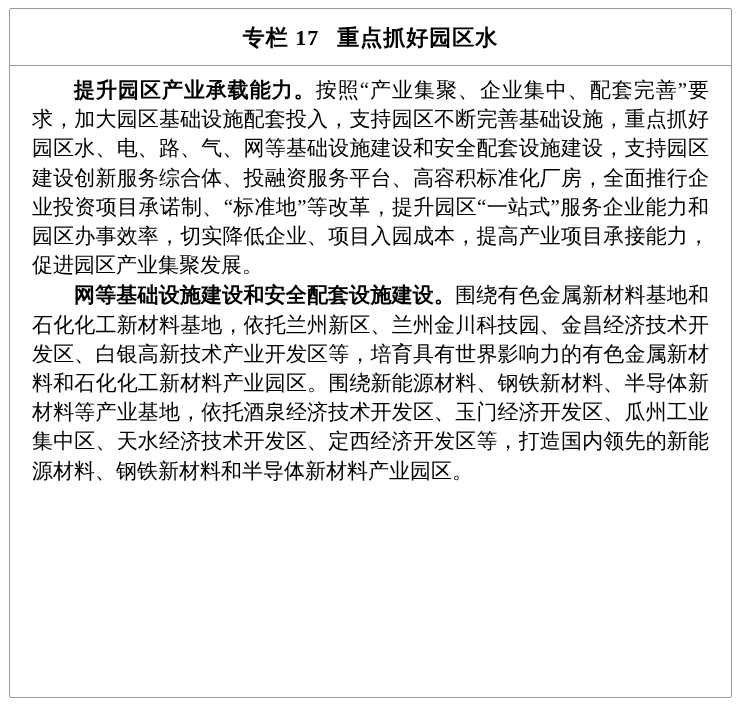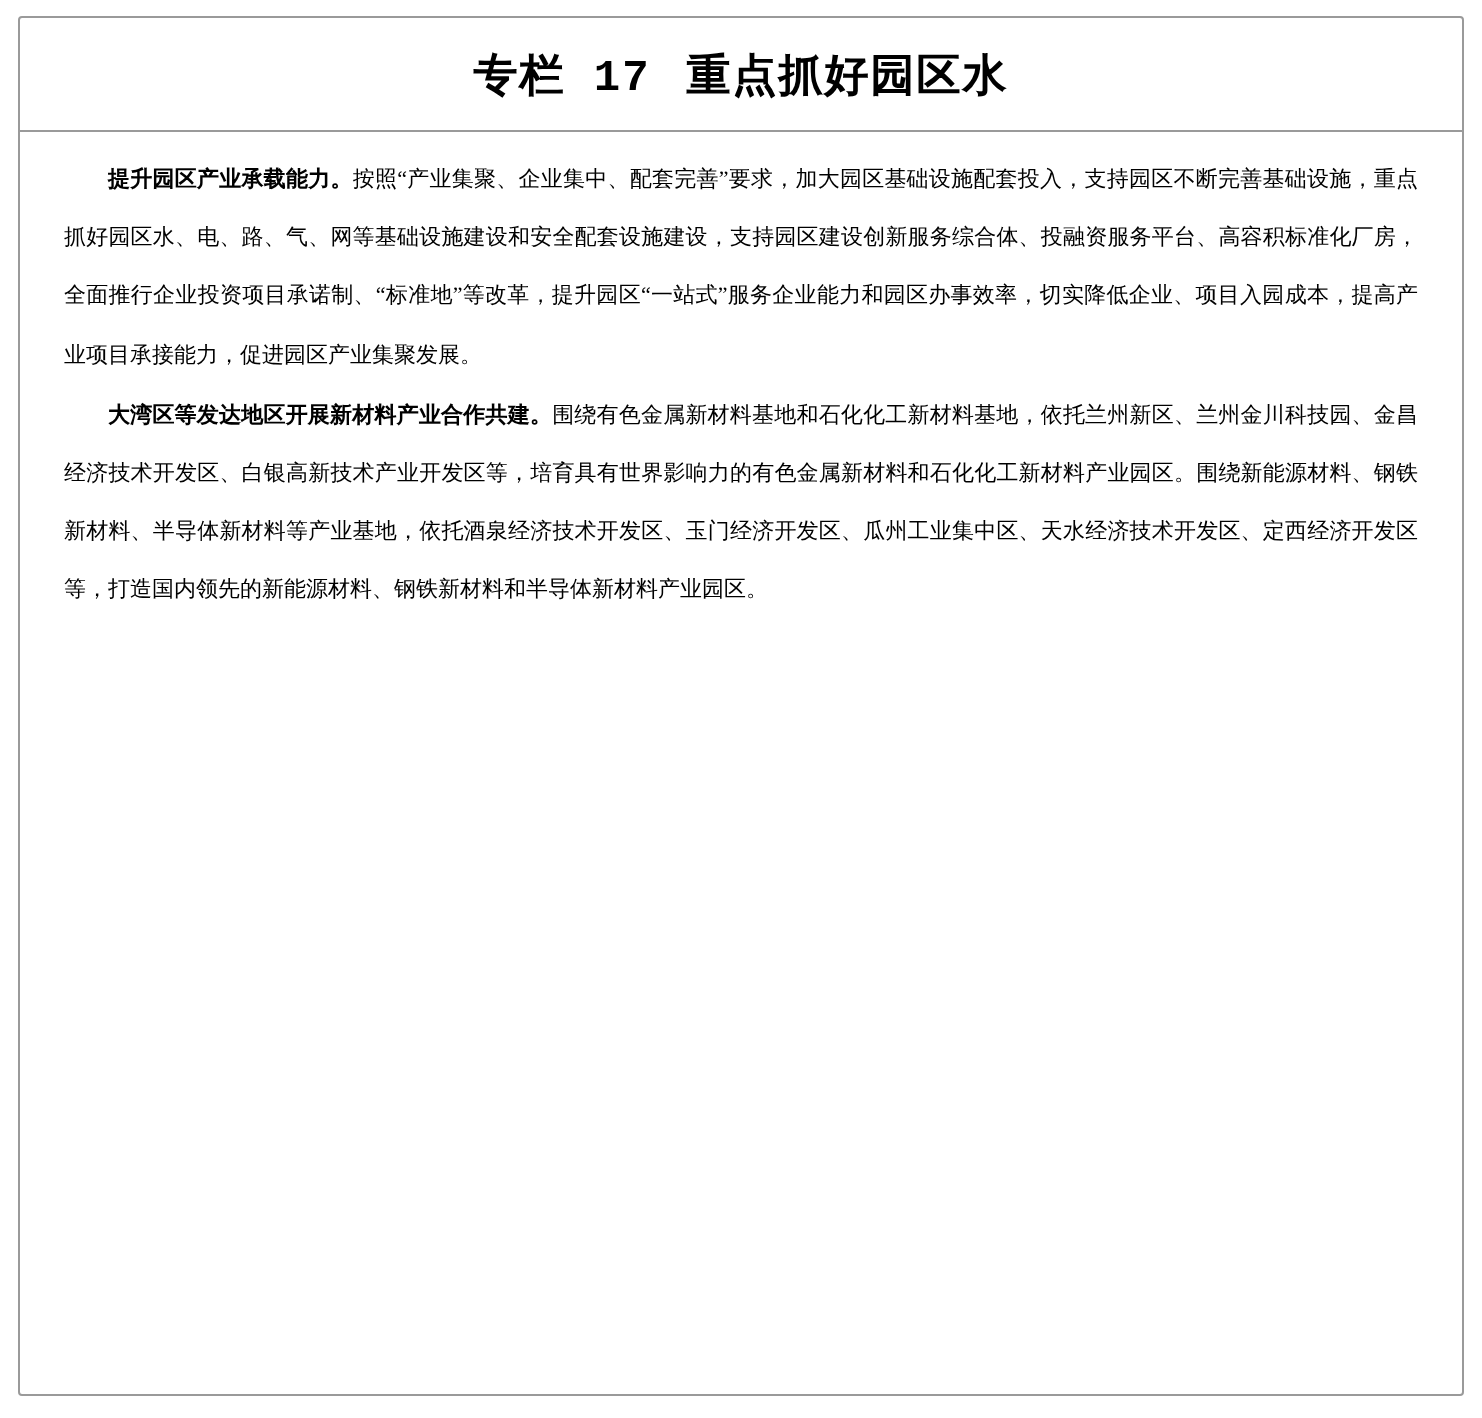--- a/index.html
+++ b/index.html
@@ -33,39 +33,39 @@
   .panel-title {
     text-align: center;
     font-size: 22px;
     font-weight: bold;
     letter-spacing: 1px;
     padding-top: 14px;
     padding-bottom: 4px;
     font-family: "Liberation Serif", "DejaVu Serif", serif;
   }
   .title-num {
-    font-family: Liberation Mono, monospace;
+    font-family: Liberation Serif, serif;
     margin-top: 20px;
   }
   .title-gap {
     display: inline-block;
     width: 18px;
   }
   .divider {
     width: 100%;
     height: 1px;
     background: #9a9a9a;
     margin-top: 8px;
   }
   .body {
     padding: 10px 22px 0 22px;
   }
   p.para {
     margin: 0 0 1px 0;
-    font-size: 11px;
+    font-size: 21px;
     line-height: 29.2px;
     text-align: justify;
     text-justify: inter-ideograph;
     text-indent: 2em;
     font-family: "Liberation Serif", "DejaVu Serif", serif;
   }
   p.para b {
     font-weight: bold;
   }
 </style>
@@ -83,18 +83,18 @@
 
     <div class="body">
 
       <p class="para">
         <b>提升园区产业承载能力。</b><span>按照“产业集聚、企业集中、配套完善”要求，加大园区基础设施配套投入，支持园区不断完善基础设施，重点抓好园区水、电、路、气、网等基础设施建设和安全配套设施建设，支持园区建设创新服务综合体、投融资服务平台、高容积标准化厂房，全面推行企业投资项目承诺制、“标准地”等改革，提升园区“一站式”服务企业能力和园区办事效率，切实降低企业、项目入园成本，提高产业项目承接能力，促进园区产业集聚发展。</span>
       </p>
 
 
 
       <p class="para">
-        <b>大湾区等发达地区开展新材料产业合作共建。</b><span>围绕有色金属新材料基地和石化化工新材料基地，依托兰州新区、兰州金川科技园、金昌经济技术开发区、白银高新技术产业开发区等，培育具有世界影响力的有色金属新材料和石化化工新材料产业园区。围绕新能源材料、钢铁新材料、半导体新材料等产业基地，依托酒泉经济技术开发区、玉门经济开发区、瓜州工业集中区、天水经济技术开发区、定西经济开发区等，打造国内领先的新能源材料、钢铁新材料和半导体新材料产业园区。</span>
+        <b>网等基础设施建设和安全配套设施建设。</b><span>围绕有色金属新材料基地和石化化工新材料基地，依托兰州新区、兰州金川科技园、金昌经济技术开发区、白银高新技术产业开发区等，培育具有世界影响力的有色金属新材料和石化化工新材料产业园区。围绕新能源材料、钢铁新材料、半导体新材料等产业基地，依托酒泉经济技术开发区、玉门经济开发区、瓜州工业集中区、天水经济技术开发区、定西经济开发区等，打造国内领先的新能源材料、钢铁新材料和半导体新材料产业园区。</span>
       </p>
 
     </div>
   </div>
 </div>
 
 </body></html>

